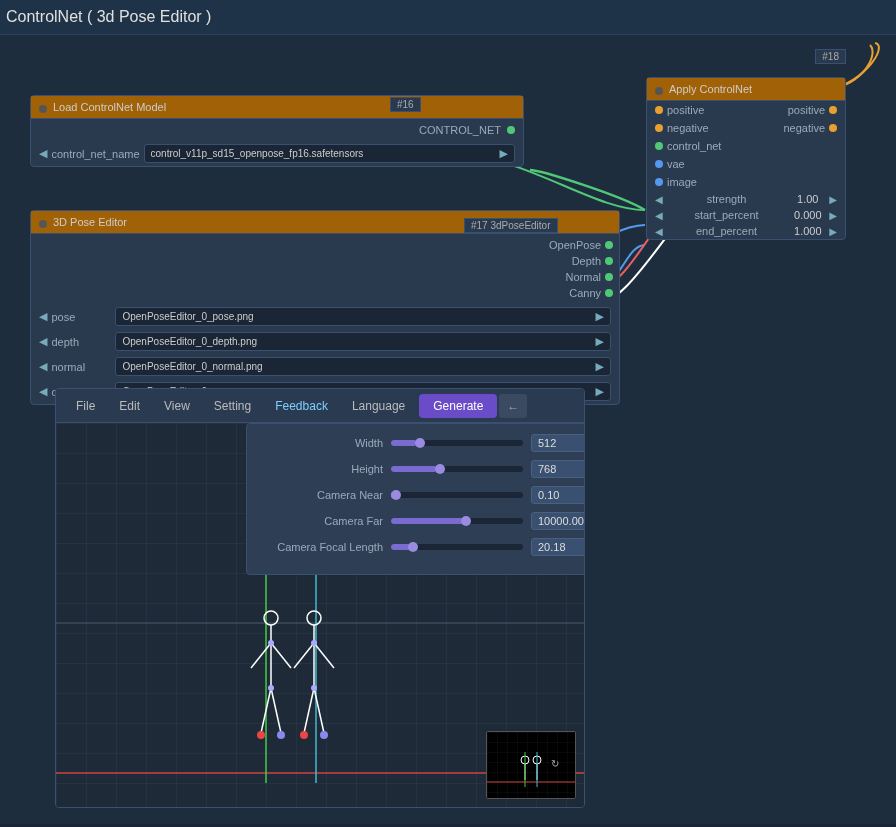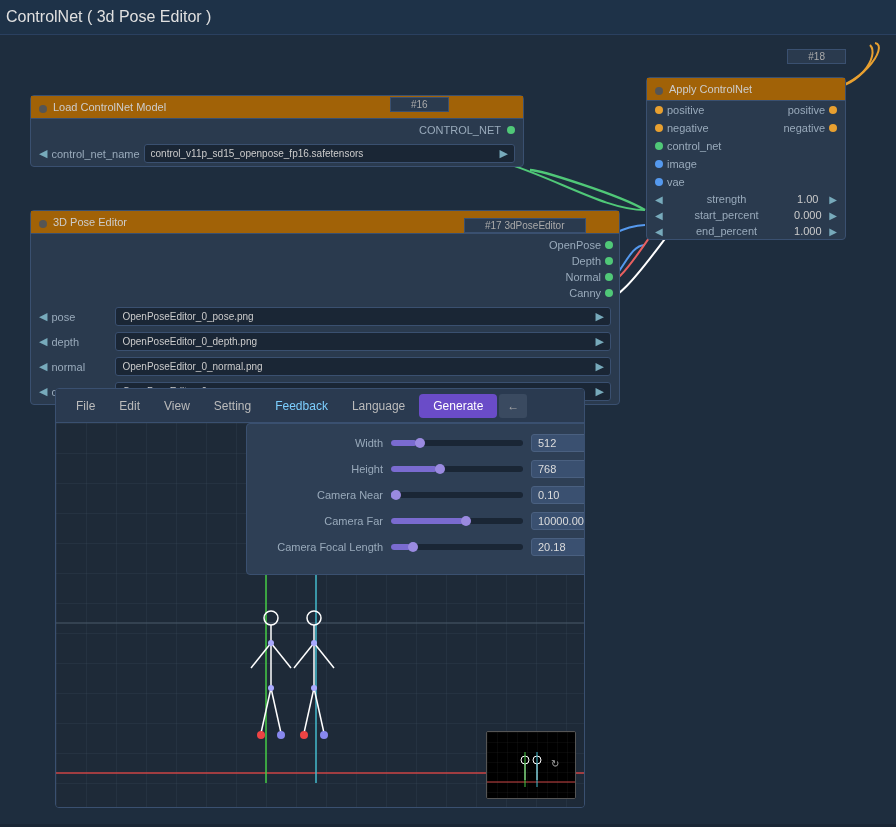--- a/index.html
+++ b/index.html
@@ -94,21 +94,21 @@
       top: 40px;
       width: 200px;
     }
 
     
     .node-badge {
       position: absolute;
       background: #2a3a4e;
       border: 1px solid #3a5070;
       border-radius: 0;
-      padding: 1px 20px;
+      padding: 1px 6px;
       font-size: 10px;
       color: #aaa;
       z-index: 3;
     }
 
     
     .node-row {
       display: flex;
       align-items: center;
       padding: 3px 8px;
@@ -488,27 +488,27 @@
     </div>
     <div class="connector-row">
       <div class="connector-left">
         <span class="connector-dot" style="background:#50c878;"></span>
         <span class="conn-label">control_net</span>
       </div>
     </div>
     <div class="connector-row">
       <div class="connector-left">
         <span class="connector-dot" style="background:#5599ee;"></span>
-        <span class="conn-label">image</span>
+        <span class="conn-label">vae</span>
       </div>
     </div>
     <div class="connector-row">
       <div class="connector-left">
         <span class="connector-dot" style="background:#5599ee;"></span>
-        <span class="conn-label">vae</span>
+        <span class="conn-label">image</span>
       </div>
     </div>
 
     <div class="slider-node-row">
       <span class="arrow-btn">◀</span>
       <span class="slider-node-label">strength</span>
       <span class="slider-node-value">1.00</span>
       <span class="arrow-btn">▶</span>
     </div>
     <div class="slider-node-row">

